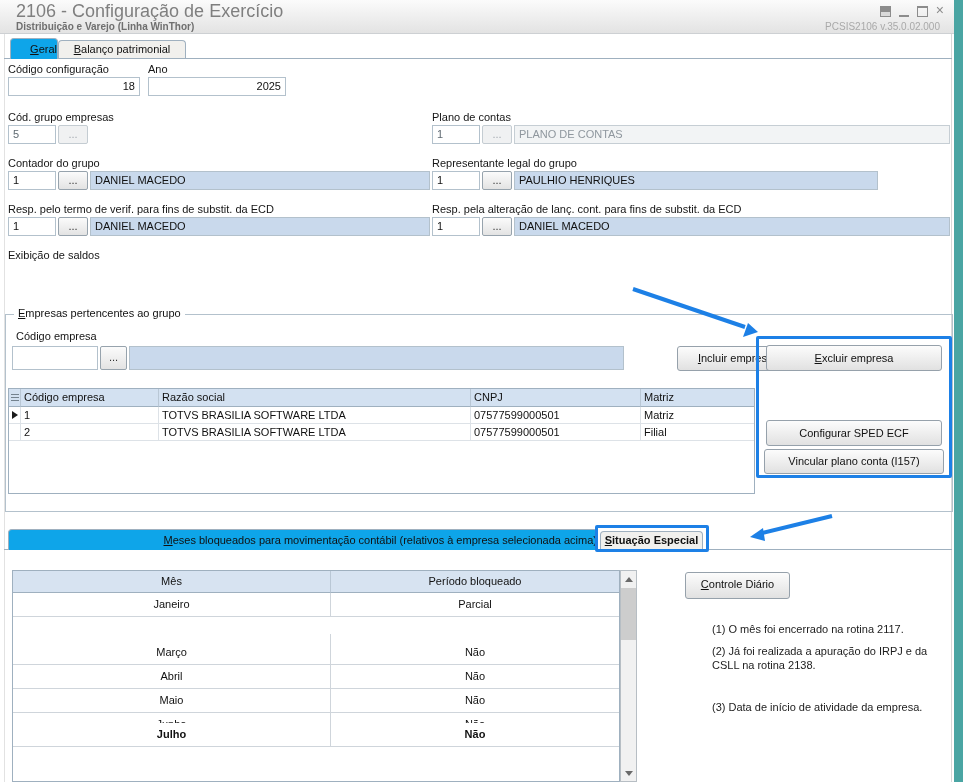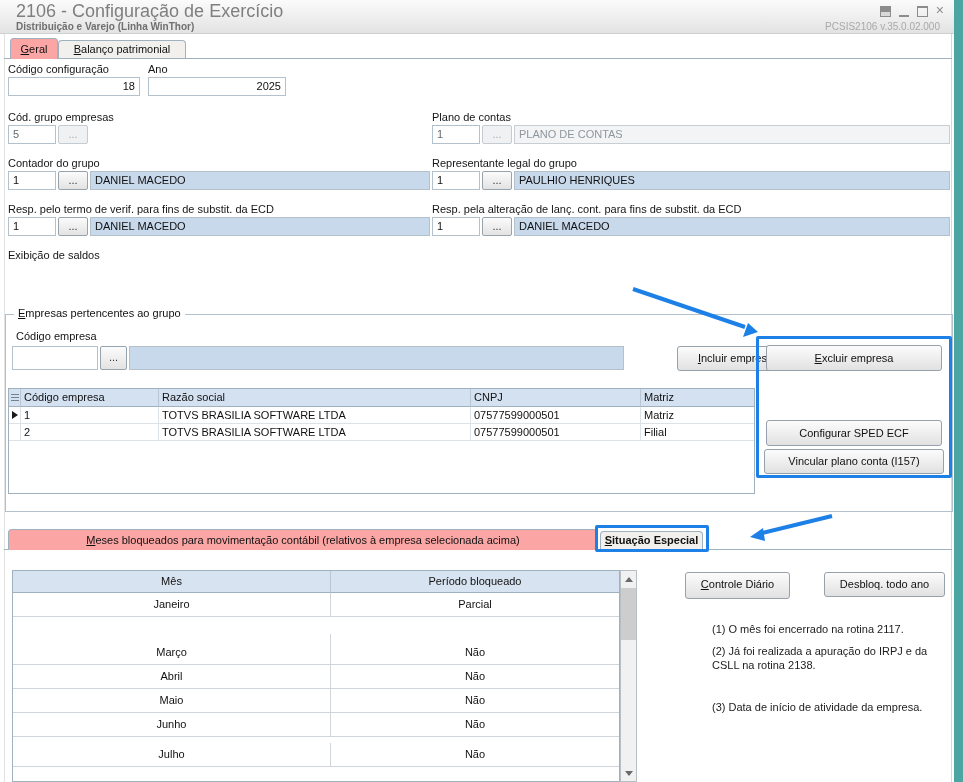--- a/index.html
+++ b/index.html
@@ -19,21 +19,21 @@
   .winctrls { position:absolute; right:10px; top:5px; display:flex; gap:8px; align-items:center; }
   .wc { width:12px; height:12px; display:inline-block; cursor:default; }
   .wc-shade { width:11px; height:11px; border:1px solid #8c8c8c;
               background:linear-gradient(#8c8c8c 0 55%, #d9d9d9 55% 100%); }
   .wc-min   { background:linear-gradient(transparent 0 9px, #8c8c8c 9px 11px); height:11px; width:10px; }
   .wc-max   { width:11px; height:11px; border:1px solid #8c8c8c; border-top-width:2px; }
   .wc-close { font-size:14px; line-height:11px; color:#8c8c8c; width:auto; }
 
   .tab { position:absolute; border:1px solid #9fb0bf; border-bottom:none; border-radius:4px 4px 0 0;
          background:#f1f0ed; text-align:center; white-space:nowrap; overflow:hidden; }
-  .tab.active { background:#fca5a5; z-index:4; }
+  .tab.active { background:#0ea5e9; z-index:4;text-align:right; }
   .tabline { position:absolute; height:1px; background:#9fb0bf; z-index:1; }
 
   .lbl { position:absolute; white-space:nowrap; color:#151515; }
   .field { position:absolute; height:19px; line-height:17px; padding:0 4px; background:#fff;
            border:1px solid #b3c1cc; overflow:hidden; white-space:nowrap; }
   .field.num { text-align:right; }
   .field.blue { background:#c9d9ec; }
   .field.dis { background:#f2f4f5; color:#8f979e; border-color:#c6ced4; }
   .dots { position:absolute; width:30px; height:19px; line-height:16px; text-align:center;
           border:1px solid #97a3ad; border-radius:2px; color:#333;
@@ -128,21 +128,21 @@
   <div class="dots dis" style="left:482px;top:125px;">...</div>
   <div class="field dis" style="left:514px;top:125px;width:436px;">PLANO DE CONTAS</div>
 
   <div class="lbl" style="left:8px;top:157px;">Contador do grupo</div>
   <div class="lbl" style="left:432px;top:157px;">Representante legal do grupo</div>
   <div class="field" style="left:8px;top:171px;width:48px;">1</div>
   <div class="dots" style="left:58px;top:171px;">...</div>
   <div class="field blue" style="left:90px;top:171px;width:340px;">DANIEL MACEDO</div>
   <div class="field" style="left:432px;top:171px;width:48px;">1</div>
   <div class="dots" style="left:482px;top:171px;">...</div>
-  <div class="field blue" style="left:514px;top:171px;width:436px;">PAULHIO HENRIQUES</div>
+  <div class="field blue" style="left:514px;top:171px;width:364px;">PAULHIO HENRIQUES</div>
 
   <div class="lbl" style="left:8px;top:203px;">Resp. pelo termo de verif. para fins de substit. da ECD</div>
   <div class="lbl" style="left:432px;top:203px;">Resp. pela alteração de lanç. cont. para fins de substit. da ECD</div>
   <div class="field" style="left:8px;top:217px;width:48px;">1</div>
   <div class="dots" style="left:58px;top:217px;">...</div>
   <div class="field blue" style="left:90px;top:217px;width:340px;">DANIEL MACEDO</div>
   <div class="field" style="left:432px;top:217px;width:48px;">1</div>
   <div class="dots" style="left:482px;top:217px;">...</div>
   <div class="field blue" style="left:514px;top:217px;width:436px;">DANIEL MACEDO</div>
 
@@ -213,38 +213,37 @@
       <div class="mc last" style="left:318px;width:288px;">Não</div>
     </div>
     <div class="mrow" style="top:118px;">
       <div class="mc" style="left:0;width:318px;">Maio</div>
       <div class="mc last" style="left:318px;width:288px;">Não</div>
     </div>
     <div class="mrow" style="top:142px;">
       <div class="mc" style="left:0;width:318px;">Junho</div>
       <div class="mc last" style="left:318px;width:288px;">Não</div>
     </div>
-    <div class="mrow" style="top:172px;">
+    <div class="mrow" style="top:152px;font-weight:bold;">
       <div class="mc" style="left:0;width:318px;">Julho</div>
       <div class="mc last" style="left:318px;width:288px;">Não</div>
     </div>
   </div>
 
   <div class="sbar">
     <div class="sbtn" style="top:0;">
         <span class="sarrow-up"></span>
       </div>
     <div class="sthumb"></div>
     <div class="sbtn" style="top:194px;">
         <span class="sarrow-dn"></span>
       </div>
   </div>
 
   <div class="btn" style="left:685px;top:572px;width:105px;height:27px;line-height:23px;"><u>C</u>ontrole Diário</div>
-  <div class="btn" style="left:824px;top:572px;width:121px;height:25px;line-height:23px;">Desbloq. todo ano</div>
 
   <div class="note" style="left:712px;top:622px;">(1) O mês foi encerrado na rotina 2117.</div>
   <div class="note" style="left:712px;top:644px;">(2) Já foi realizada a apuração do IRPJ e da CSLL na rotina 2138.</div>
   <div class="note" style="left:712px;top:700px;width:244px;">(3) Data de início de atividade da empresa.</div>
 
   <div class="hl-box" style="left:756px;top:336px;width:196px;height:142px;"></div>
   <div class="hl-box" style="left:595px;top:525px;width:114px;height:27px;"></div>
 
   <svg class="overlay-svg" viewBox="0 0 963 782" xmlns="http://www.w3.org/2000/svg">
     <line x1="633" y1="289" x2="745" y2="327" stroke="#1d80e6" stroke-width="4"></line>

